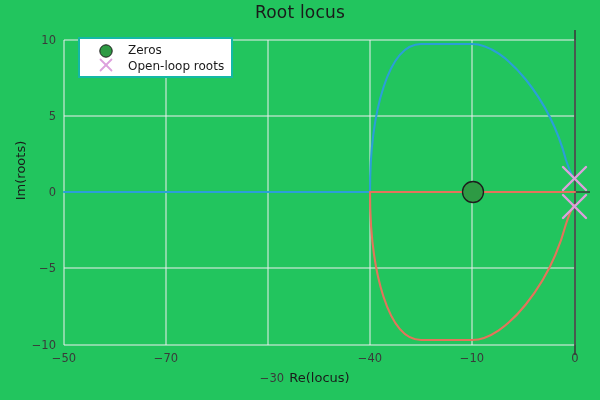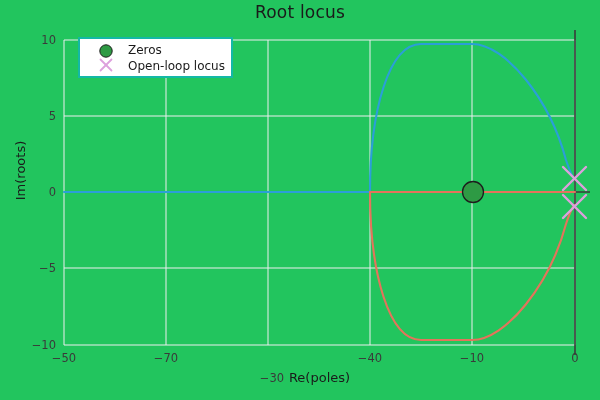--- a/index.html
+++ b/index.html
@@ -193,21 +193,21 @@
 
   <div id="xtick-wrap">
     <div class="xtick-label" style="left:64px;">−50</div>
     <div class="xtick-label" style="left:166px;">−70</div>
     <div class="xtick-label" style="left:272px;margin-top:20px;">−30</div>
     <div class="xtick-label" style="left:370px;">−40</div>
     <div class="xtick-label" style="left:472px;">−10</div>
     <div class="xtick-label" style="left:575px;">0</div>
   </div>
 
-  <div id="xlabel">Re(poles)</div>
+  <div id="xlabel">Re(locus)</div>
   <div id="ylabel">Im(roots)</div>
 
   <div id="legend">
 
     <div class="legend-row" id="legend-row-zeros">
       <span class="legend-glyph">
         <svg width="28" height="17" viewBox="0 0 28 17" xmlns="http://www.w3.org/2000/svg">
           <circle cx="14" cy="9" r="6.2" fill="#2e9a44" stroke="#1d1d1d" stroke-width="1"></circle>
         </svg>
       </span>
@@ -216,18 +216,18 @@
 
     <div class="legend-row" id="legend-row-poles">
       <span class="legend-glyph">
         <svg width="28" height="17" viewBox="0 0 28 17" xmlns="http://www.w3.org/2000/svg">
           <g stroke="#dda0dd" stroke-width="1.8" stroke-linecap="round">
             <line x1="8.5" y1="1.5" x2="19.5" y2="12.5"></line>
             <line x1="19.5" y1="1.5" x2="8.5" y2="12.5"></line>
           </g>
         </svg>
       </span>
-      <span class="legend-text">Open-loop locus</span>
+      <span class="legend-text">Open-loop roots</span>
     </div>
 
   </div>
 
 </div>
 
 </body></html>

